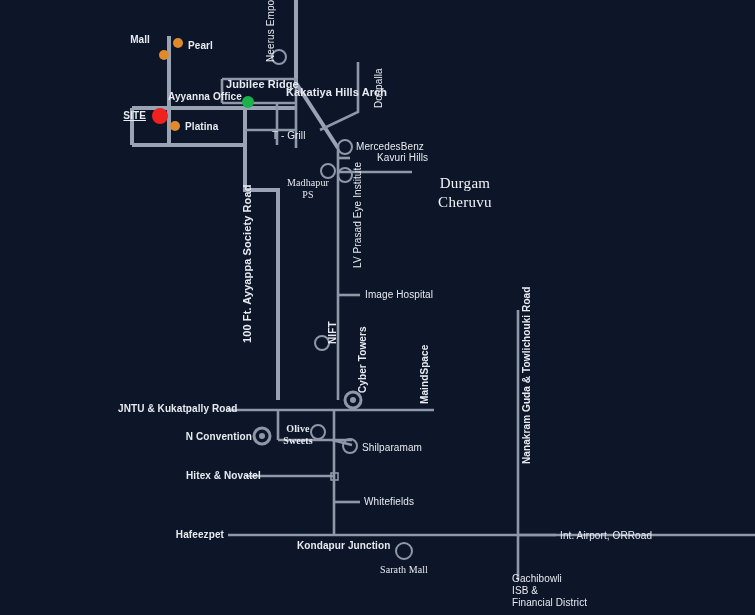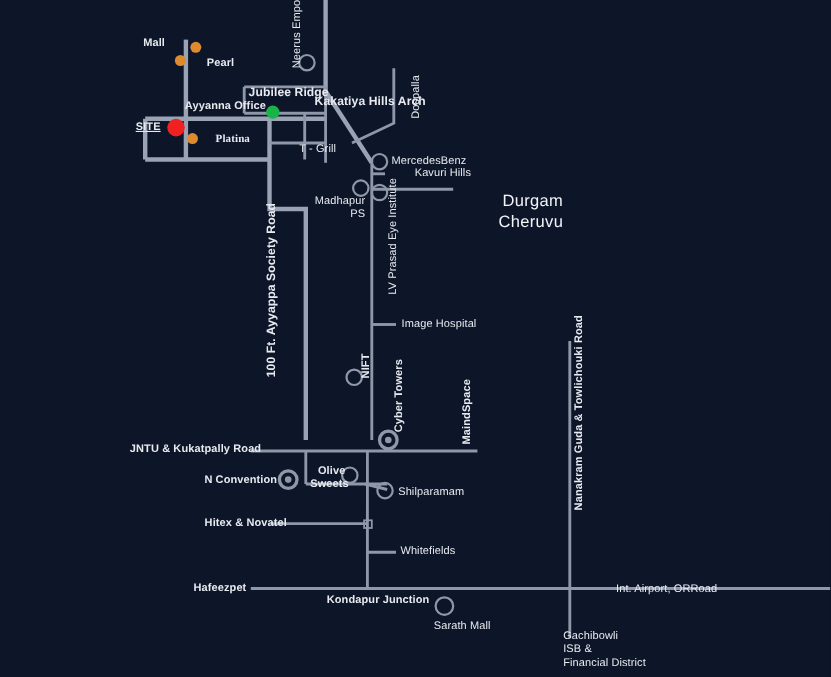--- a/index.html
+++ b/index.html
@@ -40,21 +40,21 @@
     font-size: 15px;
     color: #f2f4f8;
     letter-spacing: 0.3px;
     line-height: 1.25;
   }
   .lbl.rot {
     transform-origin: 0 0;
     transform: rotate(-90deg);
   }
   .lbl.right { text-align: right; }
-  .lbl.center { text-align: right; }
+  .lbl.center { text-align: center; font-family: Liberation Serif, serif; }
 </style>
 </head>
 <body>
 
 <div id="map-root">
 
   <svg class="map-canvas" viewBox="0 0 755 615">
     <g fill="none" stroke="#9aa3b4" stroke-width="4">
 
       <path d="M132 108 L 296 108"></path>
@@ -123,25 +123,25 @@
       <circle cx="262" cy="436" r="3" fill="#8f98a9"></circle>
       <circle cx="318" cy="432" r="7" fill="none" stroke="#8f98a9" stroke-width="2"></circle>
       <circle cx="350" cy="446" r="7" fill="none" stroke="#8f98a9" stroke-width="2"></circle>
       <rect x="331" y="473" width="7" height="7" fill="none" stroke="#8f98a9" stroke-width="1.6"></rect>
       <circle cx="404" cy="551" r="8" fill="none" stroke="#8f98a9" stroke-width="2"></circle>
     </g>
   </svg>
 
   <div class="lbl bold right" style="left:118px; top:34px; width:32px;">Mall</div>
 
-  <div class="lbl bold" style="left:188px; top:52px;">Pearl</div>
+  <div class="lbl bold" style="left:188px; top:40px;">Pearl</div>
 
   <div class="lbl bold right" style="left:98px; top:110px; width:48px;text-decoration:underline;">SITE</div>
 
-  <div class="lbl bold" style="left:196px; top:121px;font-family:Liberation Serif, serif;">Platina</div>
+  <div class="lbl bold" style="left:185px; top:121px;">Platina</div>
 
   <div class="lbl bold right" style="left:168px; top:91px; width:72px;">Ayyanna Office</div>
 
   <div class="lbl bold" style="left:226px; top:78px; font-size:11px;">Jubilee Ridge</div>
 
   <div class="lbl" style="left:256px; top:130px;padding-left:16px;">T - Grill</div>
 
   <div class="lbl rot" style="left:265px; top:62px;">Neerus Emporio</div>
 
   <div class="lbl bold" style="left:286px; top:86px; font-size:11px;">Kakatiya Hills Arch</div>

